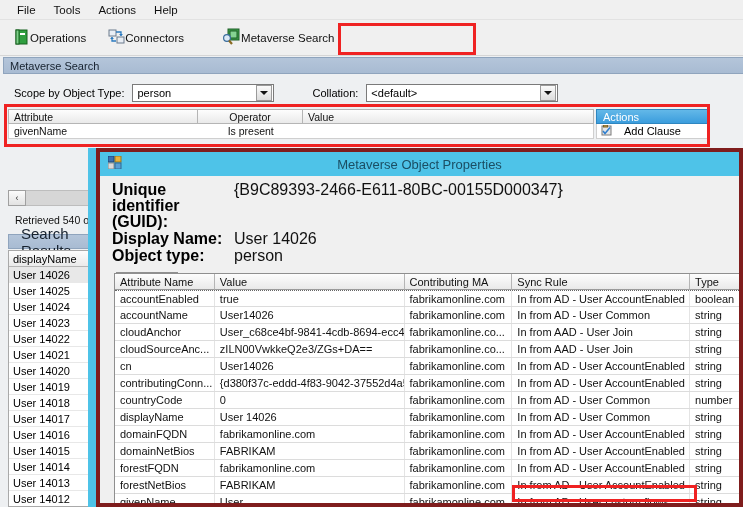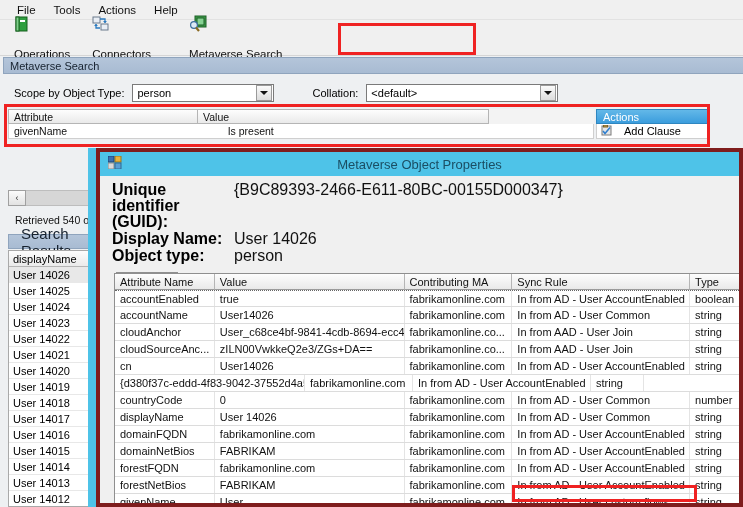--- a/index.html
+++ b/index.html
@@ -20,21 +20,21 @@
     border-bottom:1px solid #e2e2e2;
   }
   .menubar .mi { padding:2px 9px; font-size:11.5px; color:#111; }
 
   
   .toolbar {
     position:absolute; left:0; top:20px; width:743px; height:36px;
     background:#f0f0f0; display:flex; align-items:center; padding-left:8px;
     border-bottom:1px solid #d6d6d6;
   }
-  .tb-item { display:flex; gap:14px; padding:3px 6px; margin-right:10px; position:relative;flex-direction:column; }
+  .tb-item { display:flex; align-items:center; gap:0; padding:3px 6px; margin-right:10px; position:relative; }
   .tb-item span.lbl { font-size:11.5px; color:#111; white-space:nowrap; }
   .tb-item.highlight { margin-left:8px; }
 
   
   .redbox { position:absolute; border:3px solid #ef2222; pointer-events:none; z-index:60; }
 
   
   .sectionbar {
     position:absolute; left:3px; top:57px; width:740px; height:17px;
     background:linear-gradient(to bottom,#b4c5da,#a8bbd2);
@@ -221,20 +221,21 @@
       <span>&lt;default&gt;</span>
       <span class="arrowbtn">
           <i></i>
         </span>
     </div>
   </div>
 
   <div class="clausewrap">
     <div class="clausehdr">
       <div class="ch" style="width:190px;">Attribute</div>
+      <div class="ch" style="width:105px; justify-content:center; padding-left:0;">Operator</div>
       <div class="ch" style="width:291px;">Value</div>
     </div>
     <div class="clauserow">
       <div class="cc" style="width:190px;">givenName</div>
       <div class="cc" style="width:105px; justify-content:center; padding-left:0;">Is present</div>
       <div class="cc" style="width:291px;"></div>
     </div>
   </div>
 
   <div class="actionspanel">
@@ -355,20 +356,21 @@
         <div class="agc c4">string</div>
       </div>
       <div class="ag-row">
         <div class="agc c0">cn</div>
         <div class="agc c1">User14026</div>
         <div class="agc c2">fabrikamonline.com</div>
         <div class="agc c3">In from AD - User AccountEnabled</div>
         <div class="agc c4">string</div>
       </div>
       <div class="ag-row">
+        <div class="agc c0">contributingConn...</div>
         <div class="agc c1">{d380f37c-eddd-4f83-9042-37552d4a5...</div>
         <div class="agc c2">fabrikamonline.com</div>
         <div class="agc c3">In from AD - User AccountEnabled</div>
         <div class="agc c4">string</div>
       </div>
       <div class="ag-row">
         <div class="agc c0">countryCode</div>
         <div class="agc c1">0</div>
         <div class="agc c2">fabrikamonline.com</div>
         <div class="agc c3">In from AD - User Common</div>

